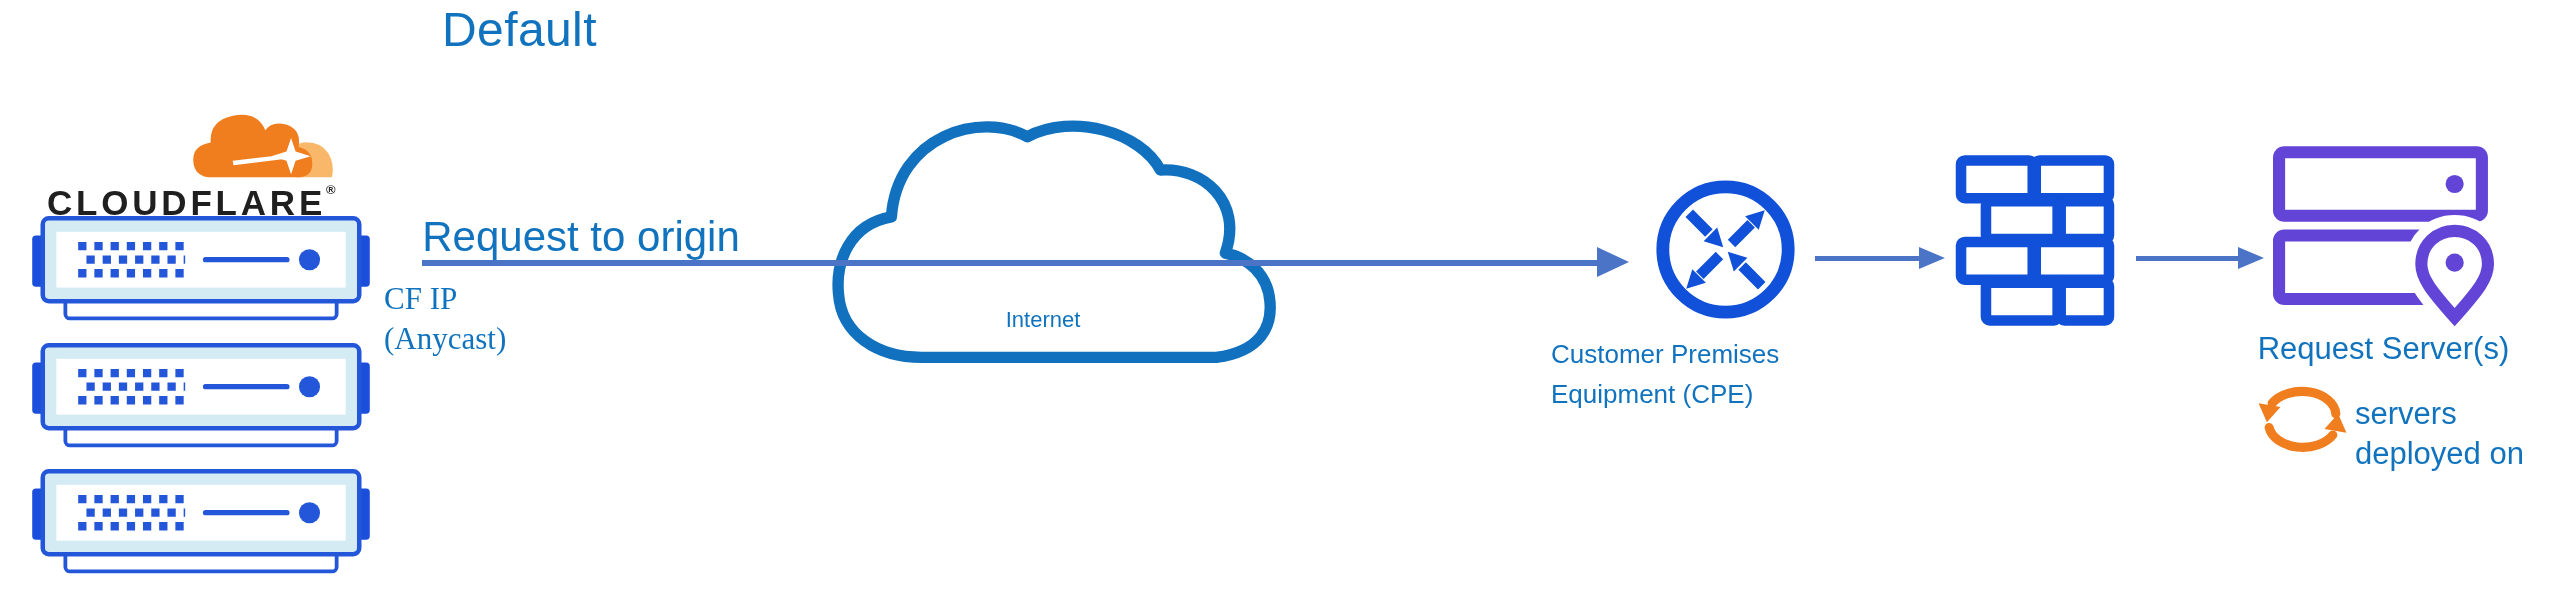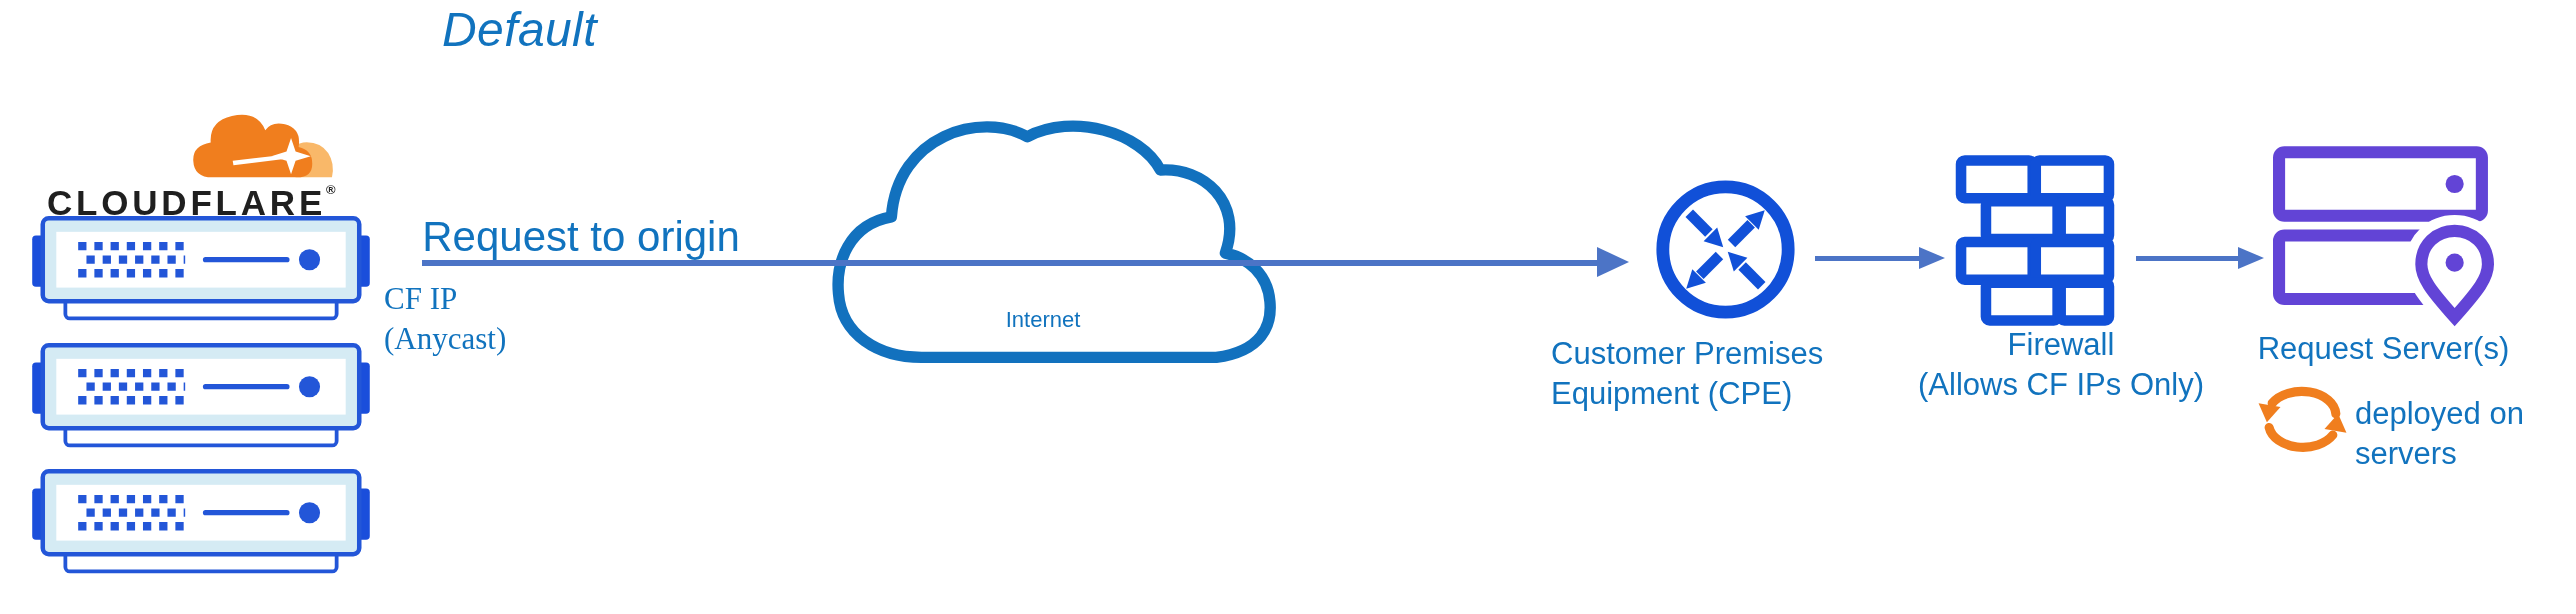--- a/index.html
+++ b/index.html
@@ -2,25 +2,25 @@
 <html style="--blue_text: #1173BE; --icon_blue: #1150D8; --server_blue: #2356D8; --server_tab: #1A4EDB; --server_fill: #D5EBF4; --arrow: #4C74C6; --cloud_stroke: #1271BE; --orange: #F07E1E; --orange_light: #F9B869; --purple: #6244D6; --dark: #1F1F1F;font-size:12px"><head>
 <meta charset="utf-8">
 <style>
   html,body{margin:0;padding:0;background:#fff;}
   .canvas{position:relative;width:2576px;height:614px;background:#fff;overflow:hidden;
           font-family:"Liberation Sans",sans-serif;}
 
   
   .lbl{position:absolute;color:var(--blue_text);font-family:"Liberation Sans",sans-serif;
        white-space:nowrap;}
-  .title{left:442px;top:1.5px;font-size:48px;font-weight:500;letter-spacing:0.4px;font-style:italic;}
+  .title{left:442px;top:1.5px;font-size:48px;font-weight:500;letter-spacing:0.4px;}
   .request{left:422px;top:213px;width:318px;text-align:center;font-size:42px;}
   .cfip{left:384px;top:279px;font-size:31px;line-height:40px;font-family:Liberation Serif, serif;}
   .internet{left:937px;top:307px;width:212px;text-align:center;font-size:22px;z-index:5;}
-  .cpe-lbl{left:1551px;top:334px;font-size:31px;line-height:40px;}
+  .cpe-lbl{left:1551px;top:334px;font-size:26px;line-height:40px;}
   .fw-lbl{left:1887px;top:325px;width:348px;text-align:center;font-size:31px;line-height:40px;}
   .origin-lbl{left:2255px;top:331px;width:257px;text-align:center;font-size:31px;}
   .cfd-note{left:2355px;top:394px;font-size:31px;line-height:40px;}
 
   .wordmark{position:absolute;left:47px;top:182px;font-size:35px;font-weight:800;
             letter-spacing:3.8px;color:var(--dark);white-space:nowrap;}
   .wordmark sup{font-size:13px;letter-spacing:0;vertical-align:21px;}
 
   
   .hline{position:absolute;background:var(--arrow);z-index:3;}
@@ -153,24 +153,20 @@
         <rect x="107" y="8" width="97" height="50" rx="5"></rect>
         <rect x="41" y="62" width="95" height="50" rx="5"></rect>
         <rect x="140" y="62" width="64" height="50" rx="5"></rect>
         <rect x="8" y="116" width="95" height="50" rx="5"></rect>
         <rect x="107" y="116" width="97" height="50" rx="5"></rect>
         <rect x="41" y="170" width="95" height="50" rx="5"></rect>
         <rect x="140" y="170" width="64" height="50" rx="5"></rect>
       </g>
     </svg>
   </div>
-  <div class="lbl fw-lbl">
-    <div>Firewall</div>
-    <div>(Allows CF IPs Only)</div>
-  </div>
 
   <div class="hline" style="left:2136px;top:256px;width:103px;height:4.5px;"></div>
   <div class="tri tri-sm" style="left:2238px;top:247px;"></div>
 
   <div class="abs" style="left:2273px;top:146px;">
     <svg width="221" height="191" viewBox="0 0 292 252">
       <rect class="fl-white st-purple" x="8" y="8" width="268" height="84" rx="7" stroke-width="16"></rect>
       <circle class="fl-purple" cx="240" cy="50" r="12"></circle>
       <rect class="fl-white st-purple" x="8" y="118" width="196" height="84" rx="7" stroke-width="16"></rect>
       <g transform="translate(194,108)">
@@ -188,18 +184,18 @@
         <path d="M104 42 A45 31 0 0 0 20 28"></path>
         <path d="M16 60 A45 31 0 0 0 100 70"></path>
       </g>
       <g class="fl-orange">
         <polygon points="13,53 2,28 31,33"></polygon>
         <polygon points="107,42 118,67 89,62"></polygon>
       </g>
     </svg>
   </div>
   <div class="lbl cfd-note">
+    <div>servers</div>
     <div>deployed on</div>
-    <div>servers</div>
   </div>
 
 </div>
 
 
 </body></html>

